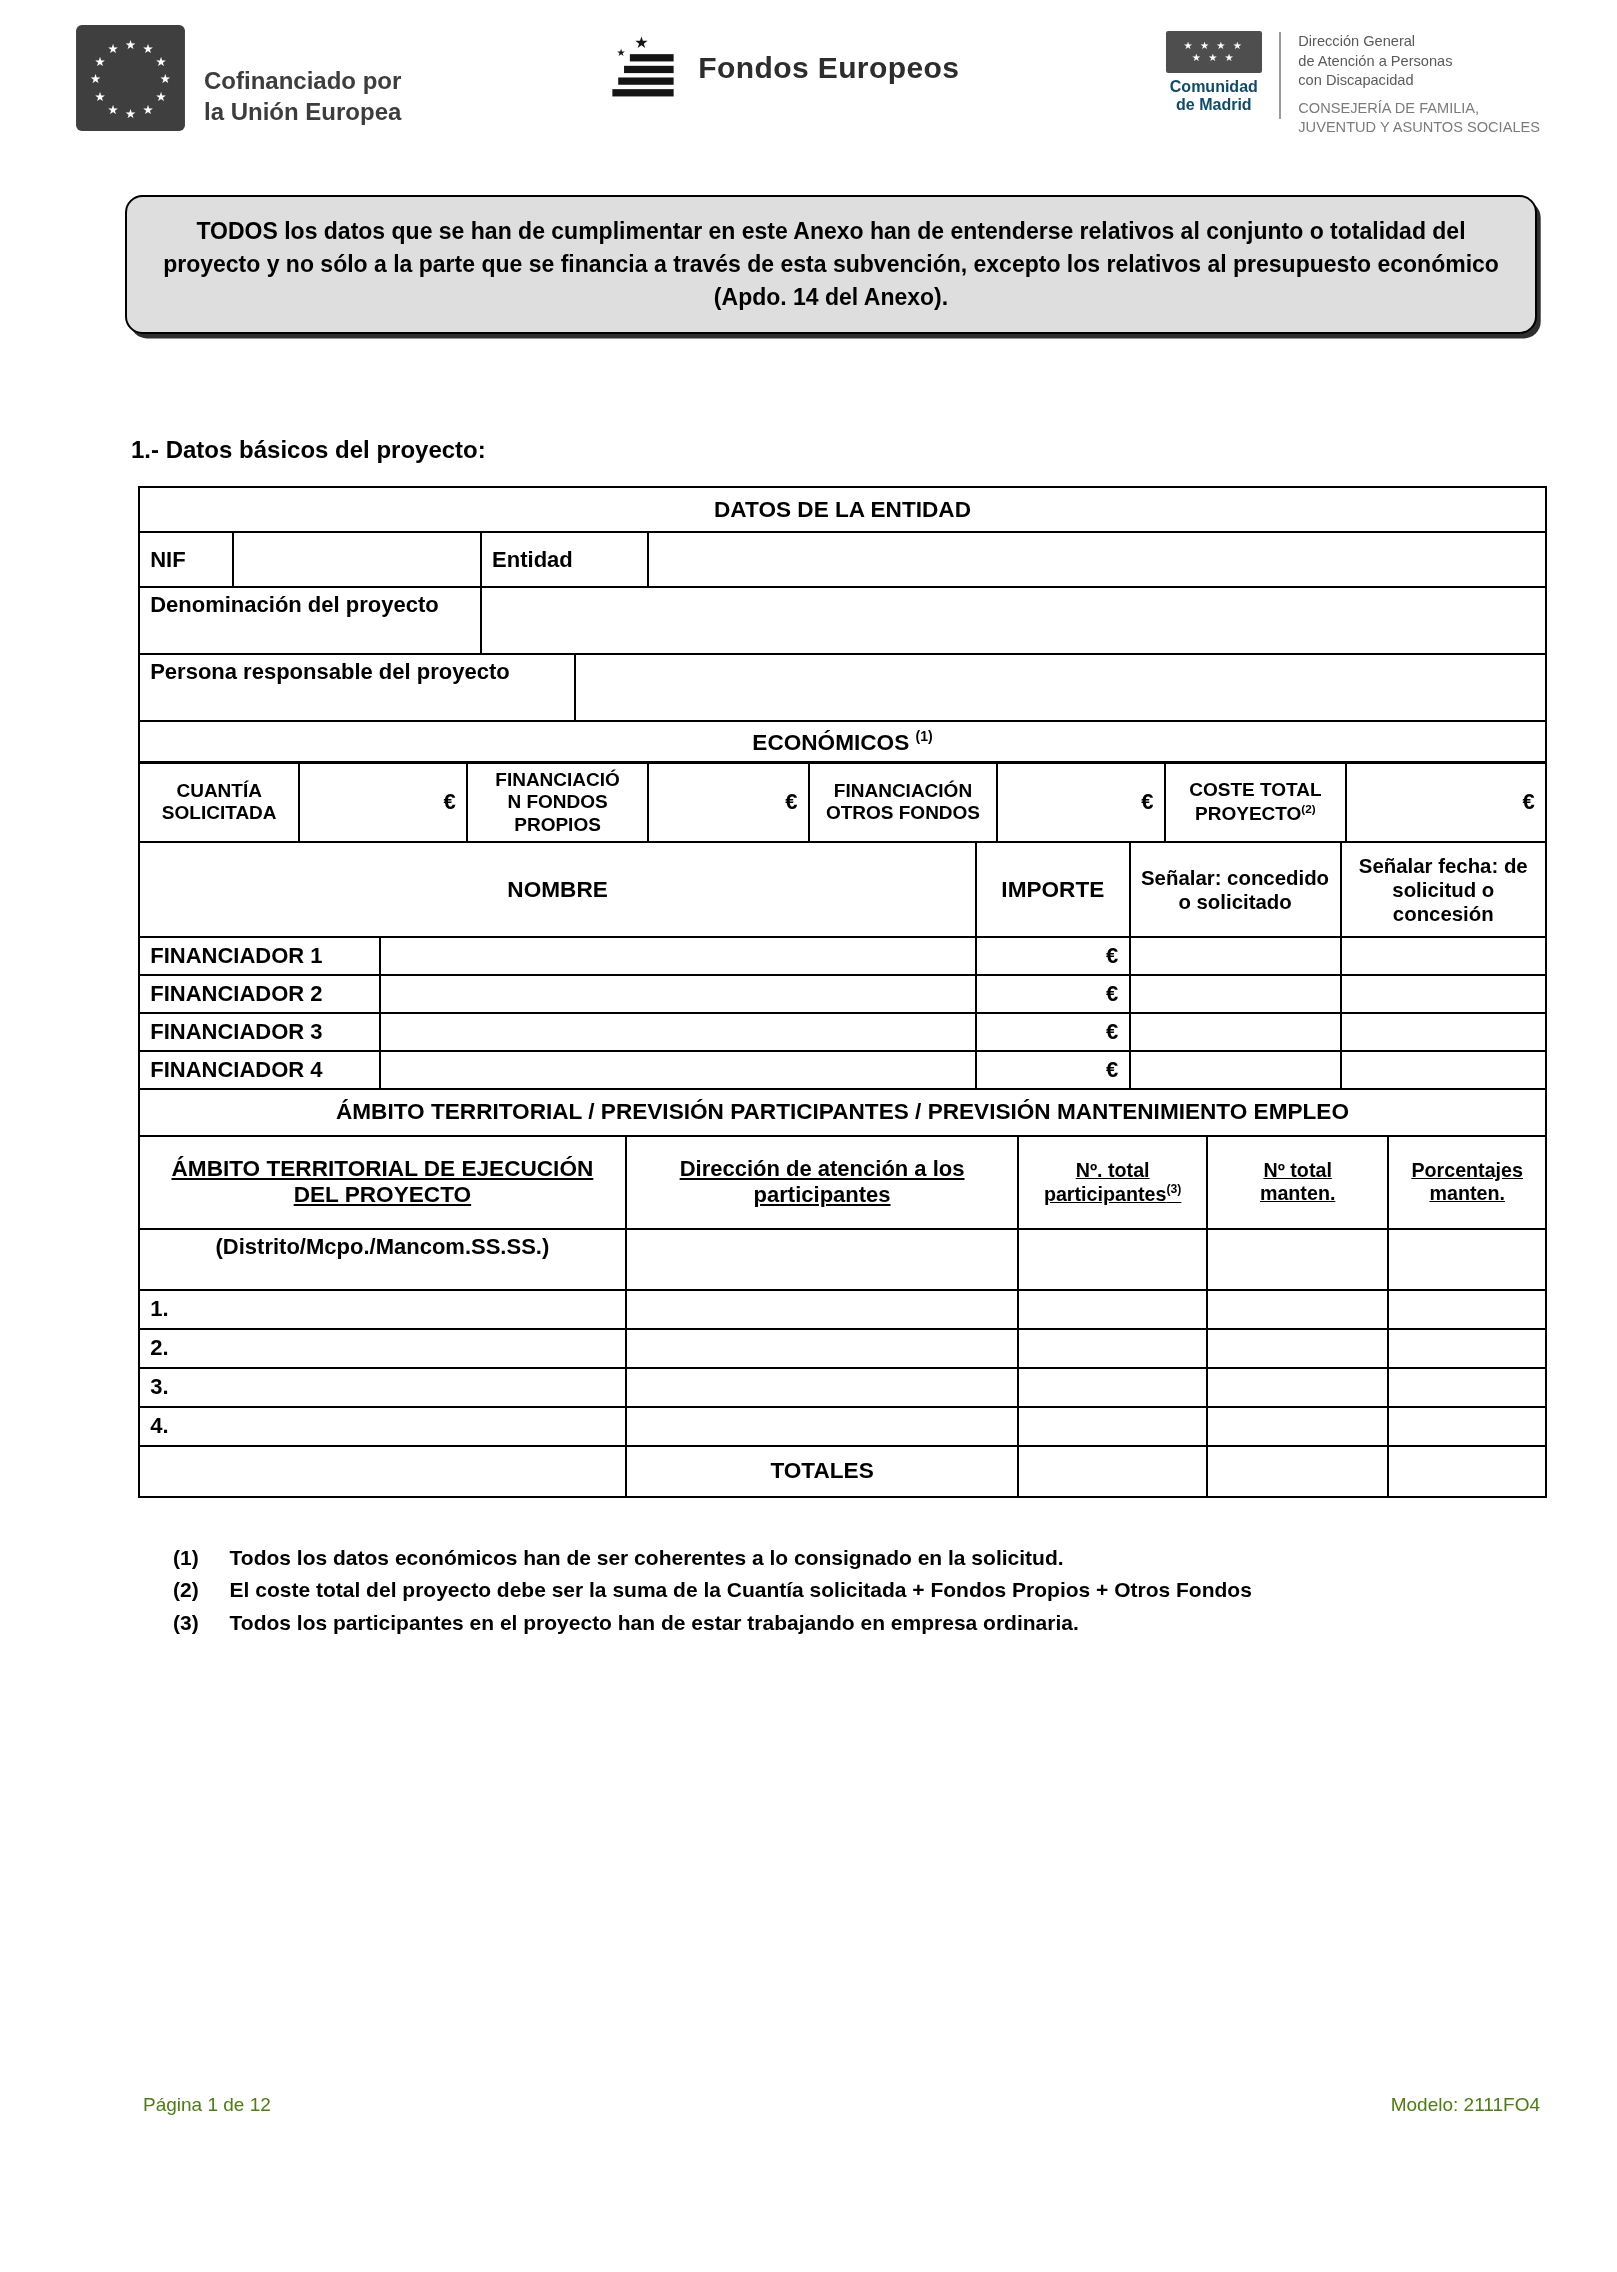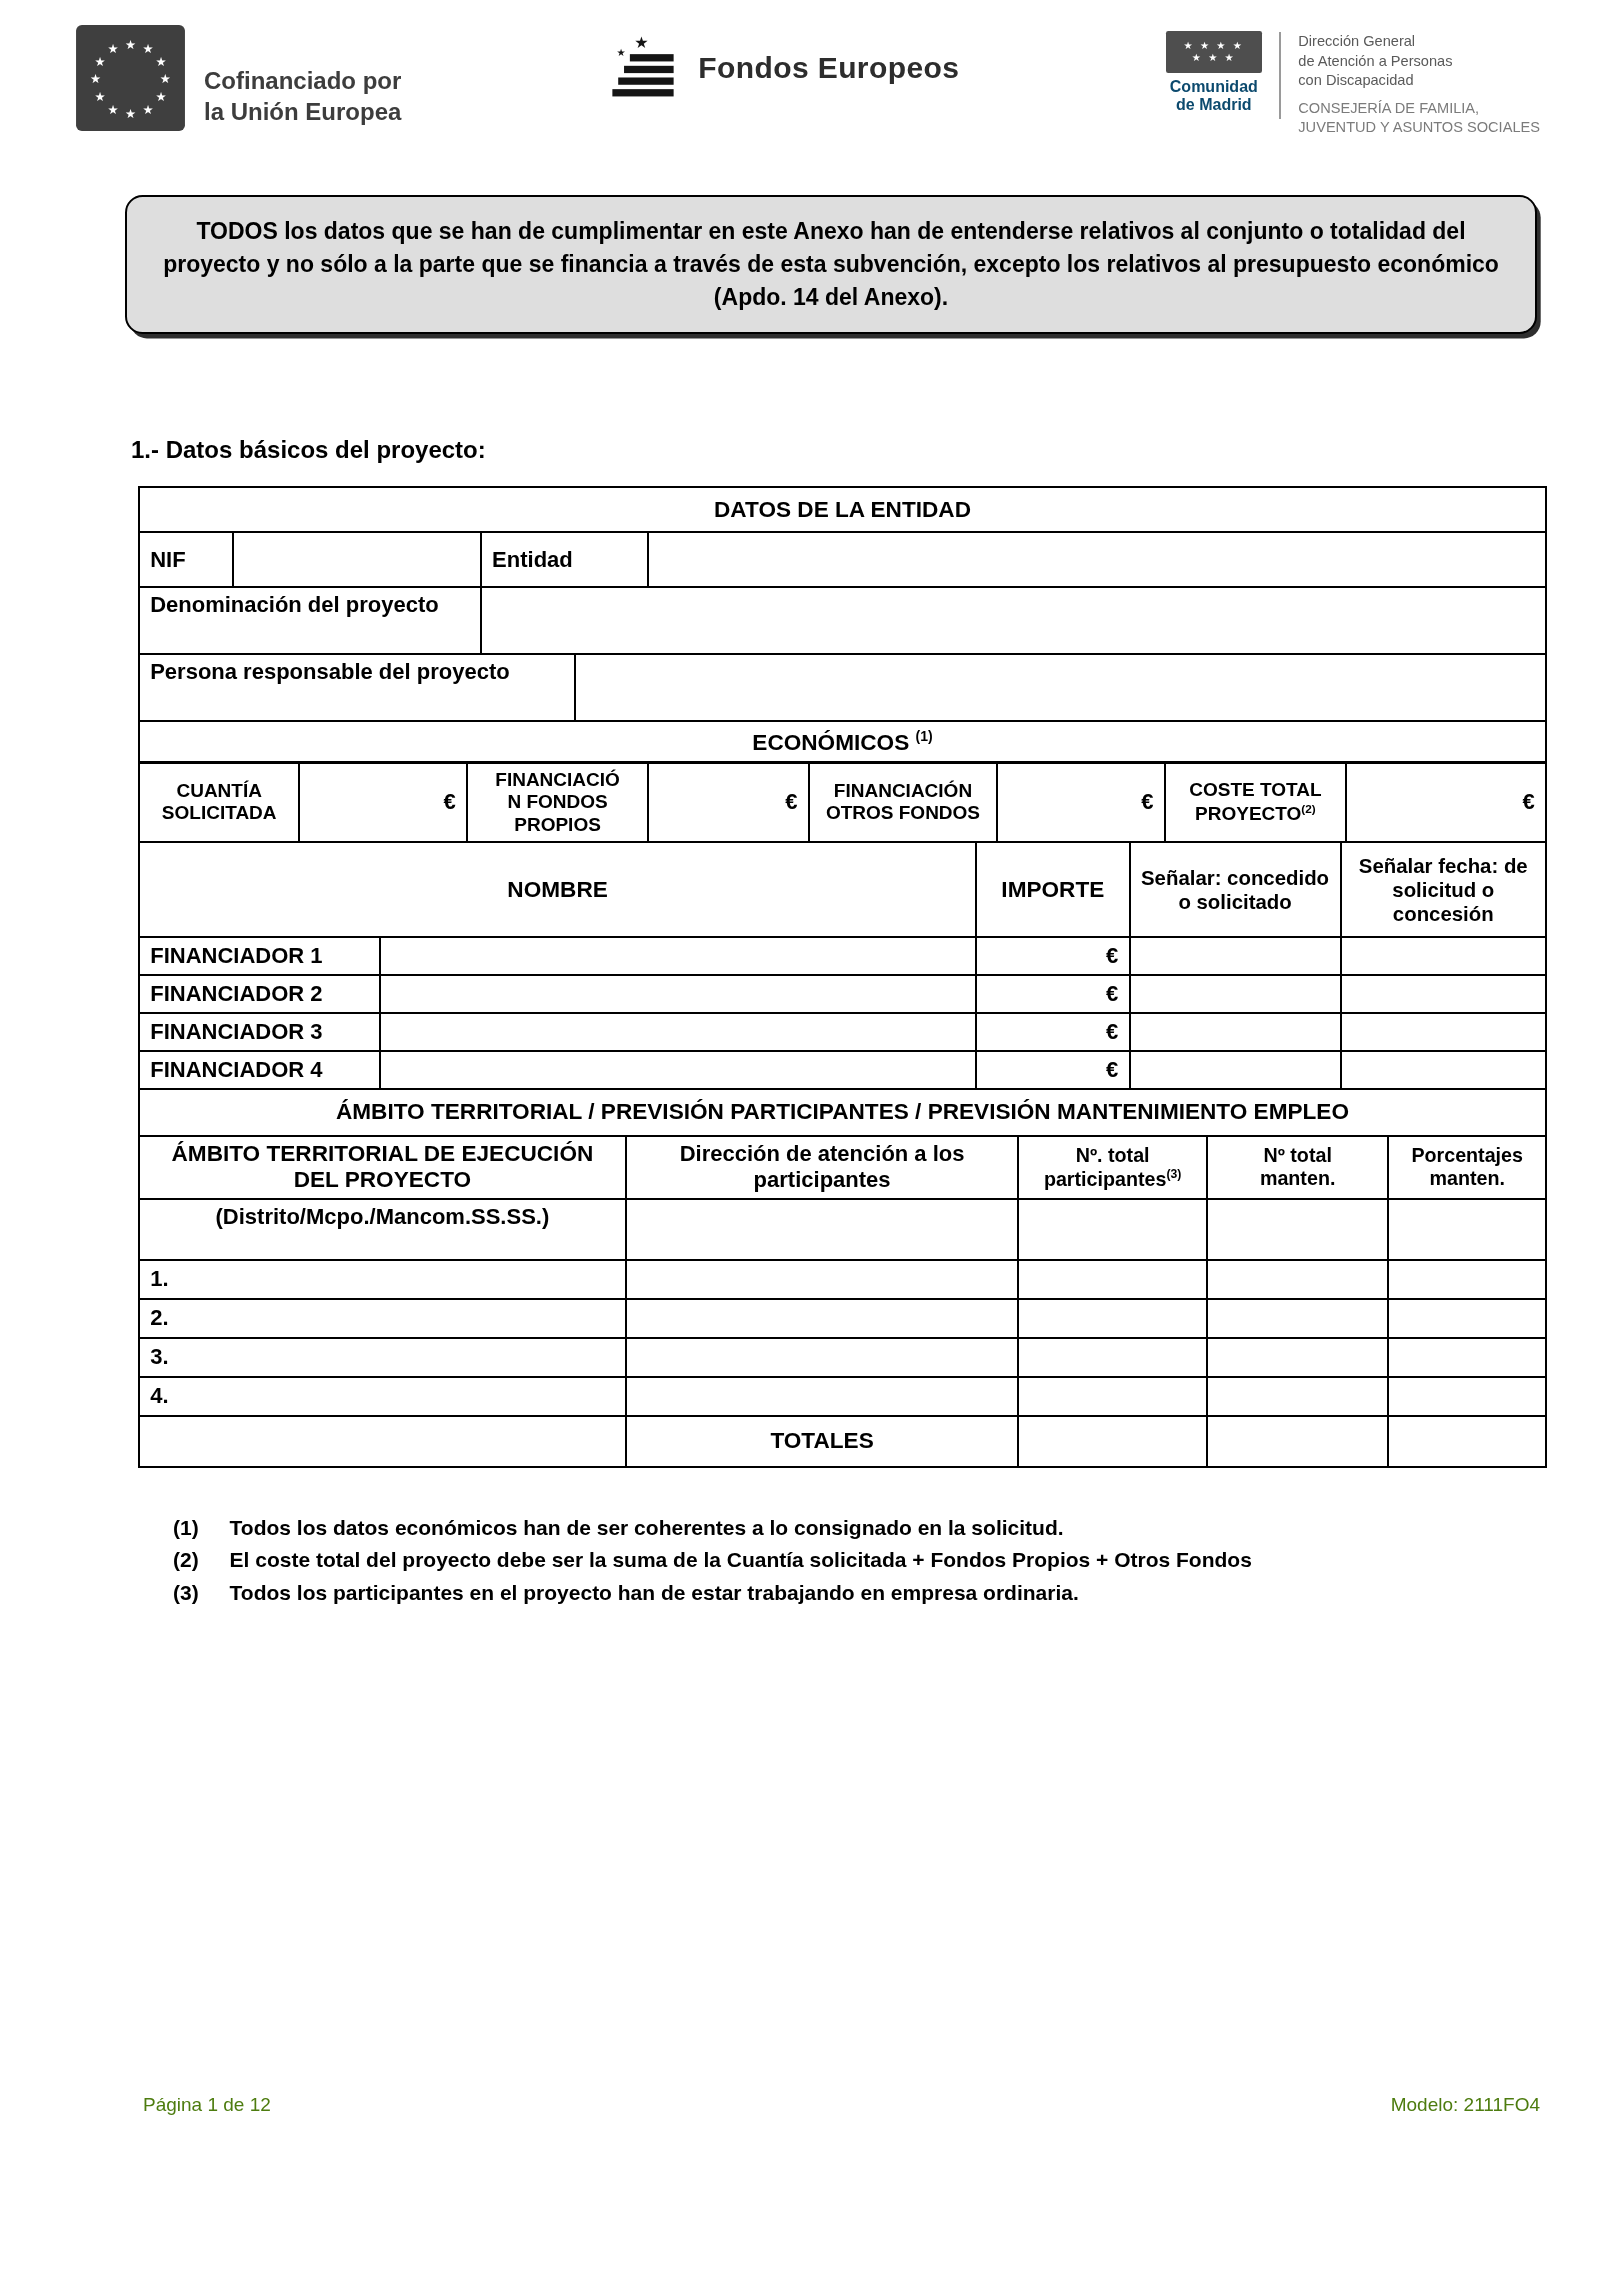--- a/index.html
+++ b/index.html
@@ -58,21 +58,21 @@
   .wrap520 { display:inline-block; max-width:386px; }
 
   tr.h62 td { height:45px; }
   tr.h76 td { height:55px; }
   tr.h92 td { height:67px; }
   tr.h58 td { height:42px; }
   tr.h110 td { height:80px; }
   tr.h130 td { height:95px; }
   tr.h52 td { height:38px; }
   tr.h64 td { height:47px; }
-  tr.h120 td { height:63px; }
+  tr.h120 td { height:93px;text-decoration:underline; }
   tr.h84 td { height:61px; }
   tr.h54 td { height:39px; }
   tr.h70 td { height:51px; }
 
   
   .footnotes { margin:44px 95px 0 173px; }
   .footnote { display:flex; gap:14.6px; font-weight:bold; font-size:21px; line-height:1.55; }
   .footnote-num { min-width:42px; flex:none; }
 
   .page-footer { position:absolute; left:143px; right:77px; bottom:157px;

